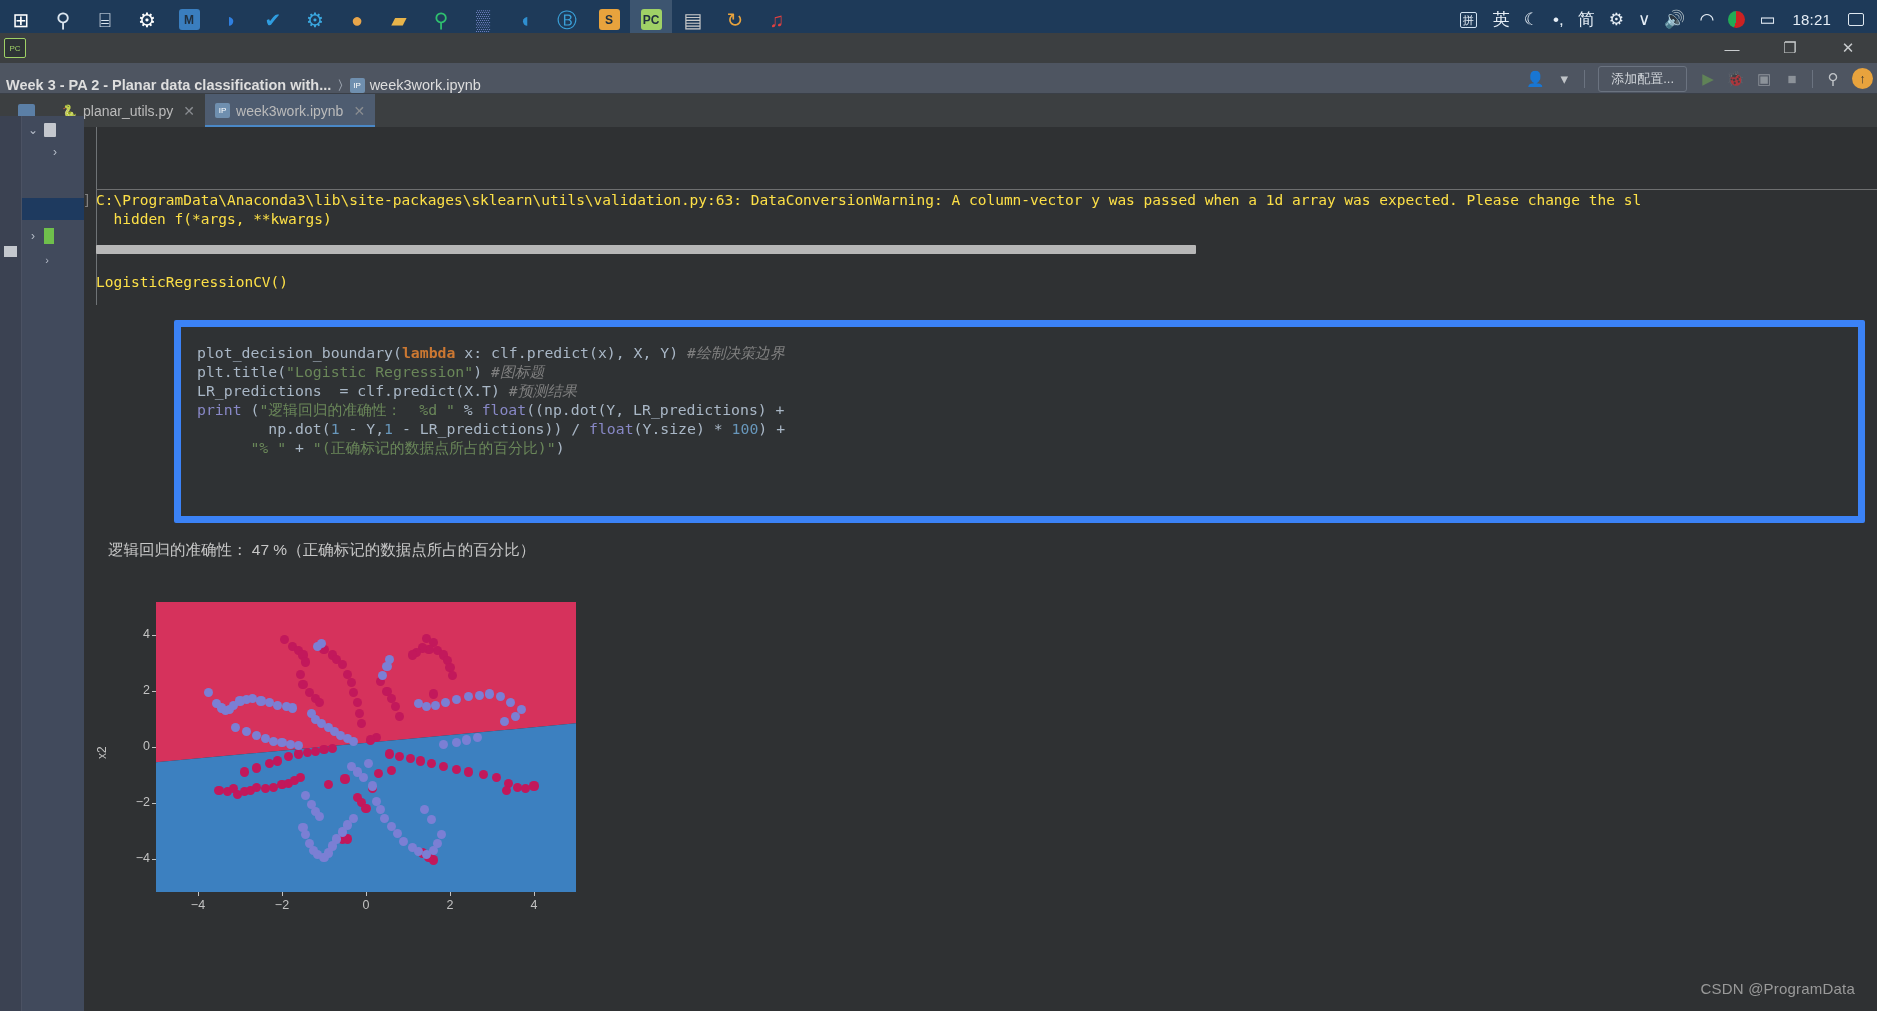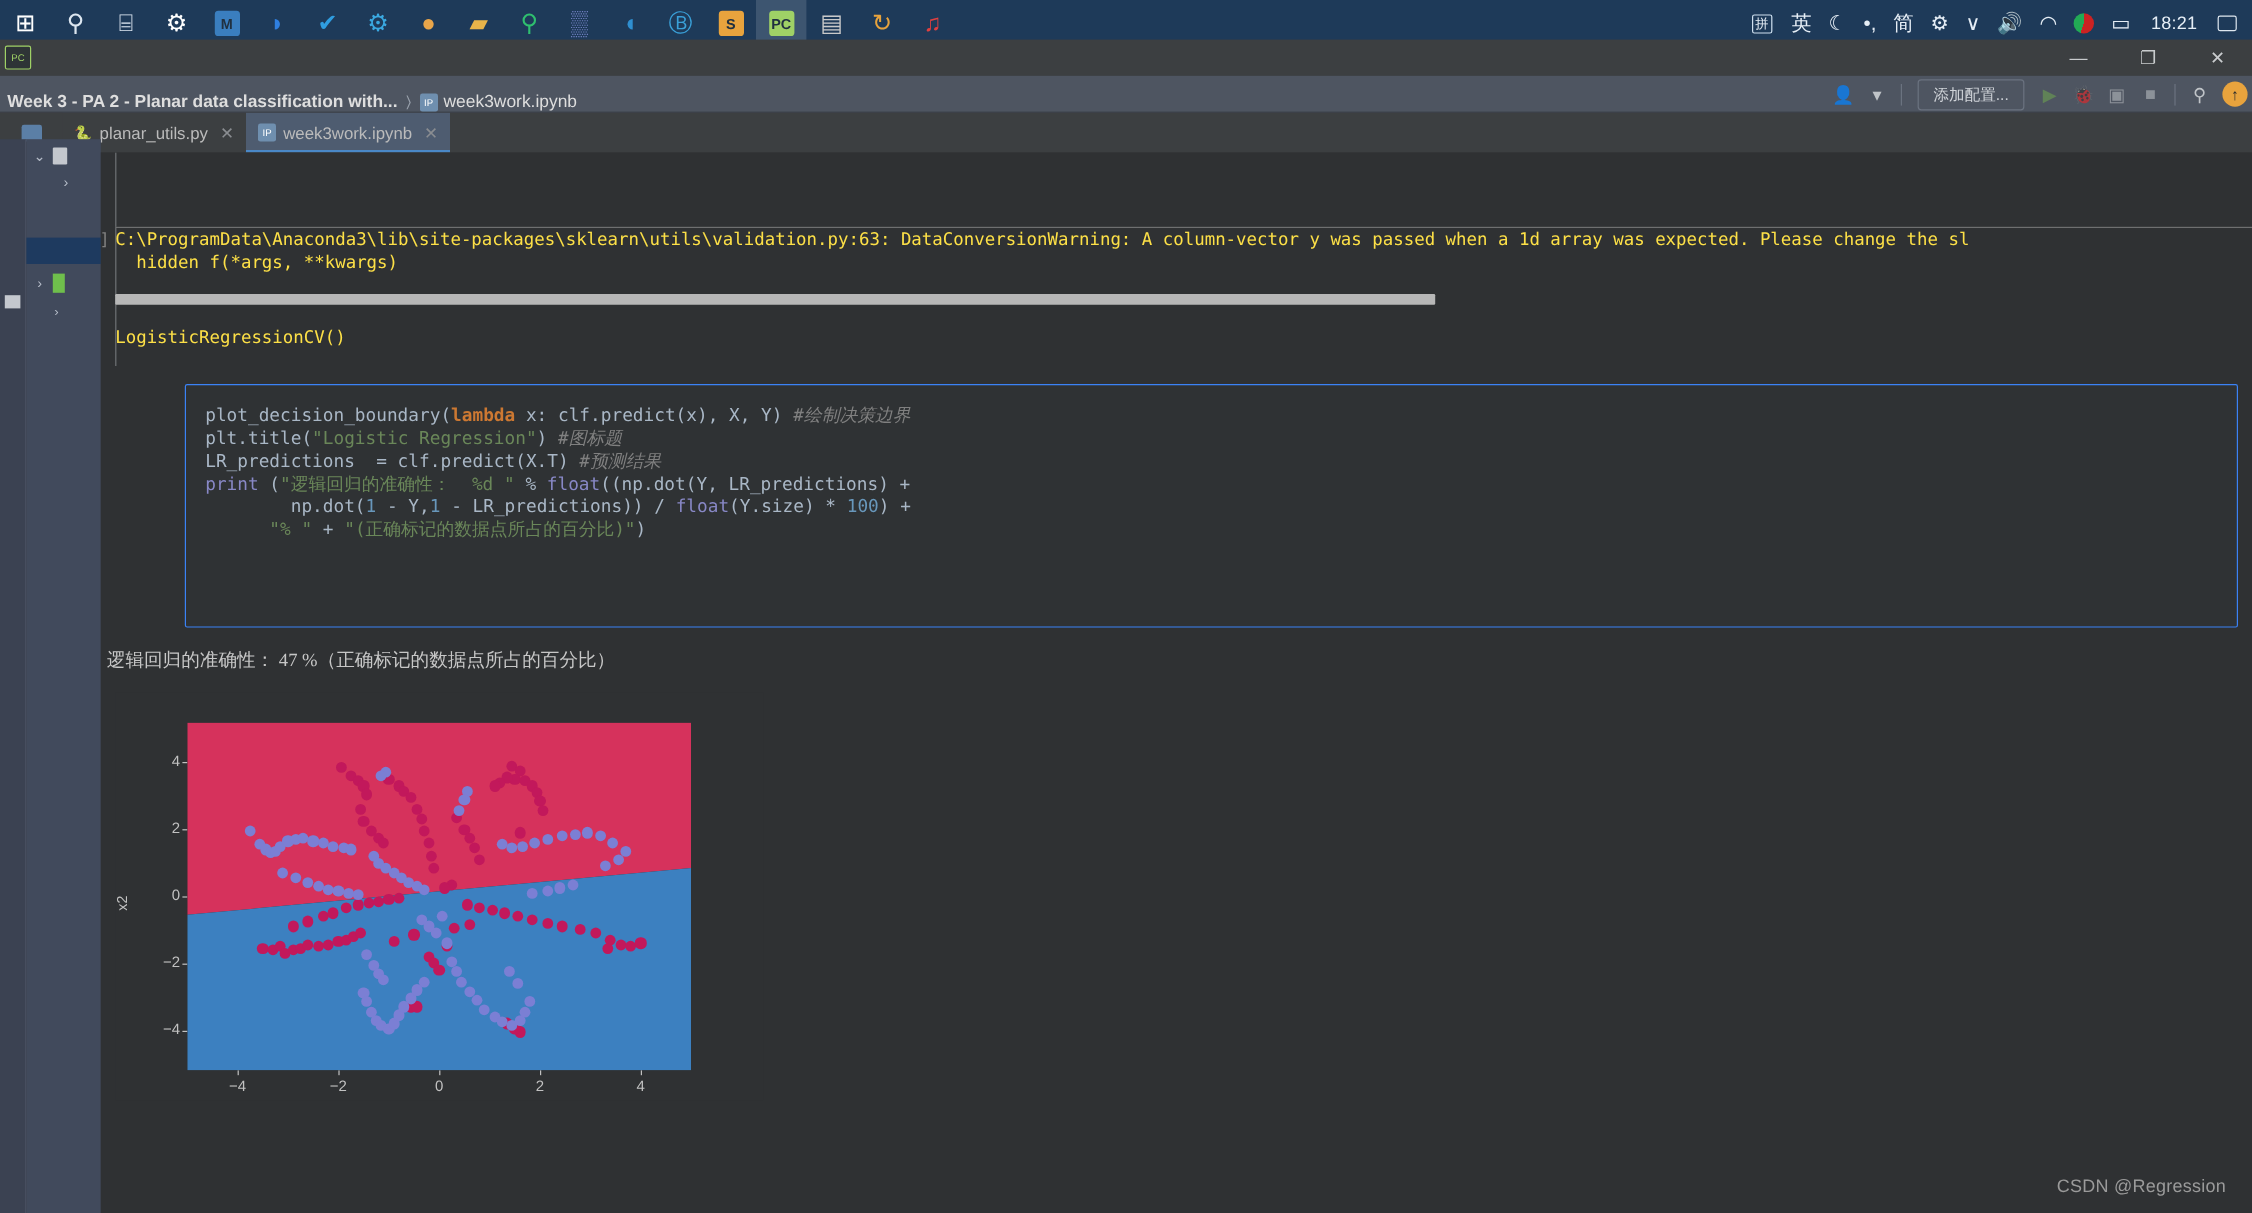--- a/index.html
+++ b/index.html
@@ -134,22 +134,22 @@
   pre.out {
     color: #fde047; font-family: "DejaVu Sans Mono", "Liberation Mono", monospace;
     font-size: 14.5px; line-height: 19px; white-space: pre;
   }
 
   .scrollgrey {
     position: absolute; height: 9px; background: #b7b7b7; border-radius: 1px;
   }
 
   .incell {
-    position: absolute; left: 70px; right: 12px;
-    background: #2f3234; border: 1px solid #3b82f6; border-radius: 2px;
+    position: absolute; left: 90px; right: 12px;
+    background: #2f3234; border: 7px solid #3b82f6; border-radius: 2px;
   }
   .incell pre {
     font-family: "DejaVu Sans Mono", "Liberation Mono", monospace;
     font-size: 14.8px; line-height: 19px; white-space: pre; color: #a9b7c6;
     padding: 16px 0 0 16px;
   }
   .k-kw { color: #cc7832; font-weight: bold; }
   .k-fn { color: #a9b7c6; }
   .k-str { color: #6a8759; }
   .k-cmt { color: #808080; font-style: italic; }
@@ -365,21 +365,21 @@
     <div class="incell" style="top: 193px; height: 203px;">
       <pre id="code-body"><span><span class="k-fn">plot_decision_boundary(</span><span class="k-kw">lambda</span><span class="k-fn"> x: clf.predict(x), X, Y) </span><span class="k-cmt">#绘制决策边界</span></span>
 <span><span class="k-fn">plt.title(</span><span class="k-str">"Logistic Regression"</span><span class="k-fn">) </span><span class="k-cmt">#图标题</span></span>
 <span><span class="k-fn">LR_predictions  = clf.predict(X.T) </span><span class="k-cmt">#预测结果</span></span>
 <span><span class="k-print">print</span><span class="k-fn"> (</span><span class="k-str">"逻辑回归的准确性：  %d "</span><span class="k-fn"> % </span><span class="k-builtin">float</span><span class="k-fn">((np.dot(Y, LR_predictions) +</span></span>
 <span><span class="k-fn">        np.dot(</span><span class="k-num">1</span><span class="k-fn"> - Y,</span><span class="k-num">1</span><span class="k-fn"> - LR_predictions)) / </span><span class="k-builtin">float</span><span class="k-fn">(Y.size) * </span><span class="k-num">100</span><span class="k-fn">) +</span></span>
 <span><span class="k-fn">      </span><span class="k-str">"% "</span><span class="k-fn"> + </span><span class="k-str">"(正确标记的数据点所占的百分比)"</span><span class="k-fn">)</span></span>
 </pre>
     </div>
 
-    <div class="outtext-cn" style="left: 5px; top: 413px; font-family: Liberation Serif, serif;">逻辑回归的准确性：   47 %（正确标记的数据点所占的百分比）</div>
+    <div class="outtext-cn" style="left: 24px; top: 413px;">逻辑回归的准确性：   47 %（正确标记的数据点所占的百分比）</div>
 
     <div class="figure" id="figure" style="left: 12px; top: 450px; width: 540px; height: 340px;">
       <div class="axlabel-y" id="ylabel" style="left: -14px; top: 155px; width: 40px;">x2</div>
       <div class="plotarea" id="plotarea" style="left: 60px; top: 25px; width: 420px; height: 290px;">
         <div class="band-top" id="band-top" style="height: 100%; background: rgb(214, 50, 92); clip-path: polygon(0% 0%, 100% 0%, 100% 41.83%, 0% 55.29%);"></div>
         <div class="band-bot" id="band-bot" style="height: 100%; background: rgb(60, 128, 192); clip-path: polygon(0% 55.29%, 100% 41.83%, 100% 100%, 0% 100%);"></div>
         <div id="dots">
             <div class="dot" style="width: 9.2px; height: 9.2px; left: 123.5px; top: 33.0442px; background: rgb(194, 24, 91);"></div>
             <div class="dot" style="width: 9.2px; height: 9.2px; left: 131.9px; top: 40.0154px; background: rgb(194, 24, 91);"></div>
             <div class="dot" style="width: 9.2px; height: 9.2px; left: 138.2px; top: 44.1981px; background: rgb(194, 24, 91);"></div>
@@ -580,15 +580,15 @@
           <div class="tick-mark" style="left: 270px; top: 315px; width: 1px; height: 4px;"></div>
           <div class="tick-lbl" style="left: 344px; top: 321px; width: 20px; text-align: center;">2</div>
           <div class="tick-mark" style="left: 354px; top: 315px; width: 1px; height: 4px;"></div>
           <div class="tick-lbl" style="left: 428px; top: 321px; width: 20px; text-align: center;">4</div>
           <div class="tick-mark" style="left: 438px; top: 315px; width: 1px; height: 4px;"></div>
         </div>
     </div>
 
   </div>
 
-  <div class="watermark">CSDN @Regression</div>
+  <div class="watermark">CSDN @ProgramData</div>
 
 </div>
 
 </body></html>

